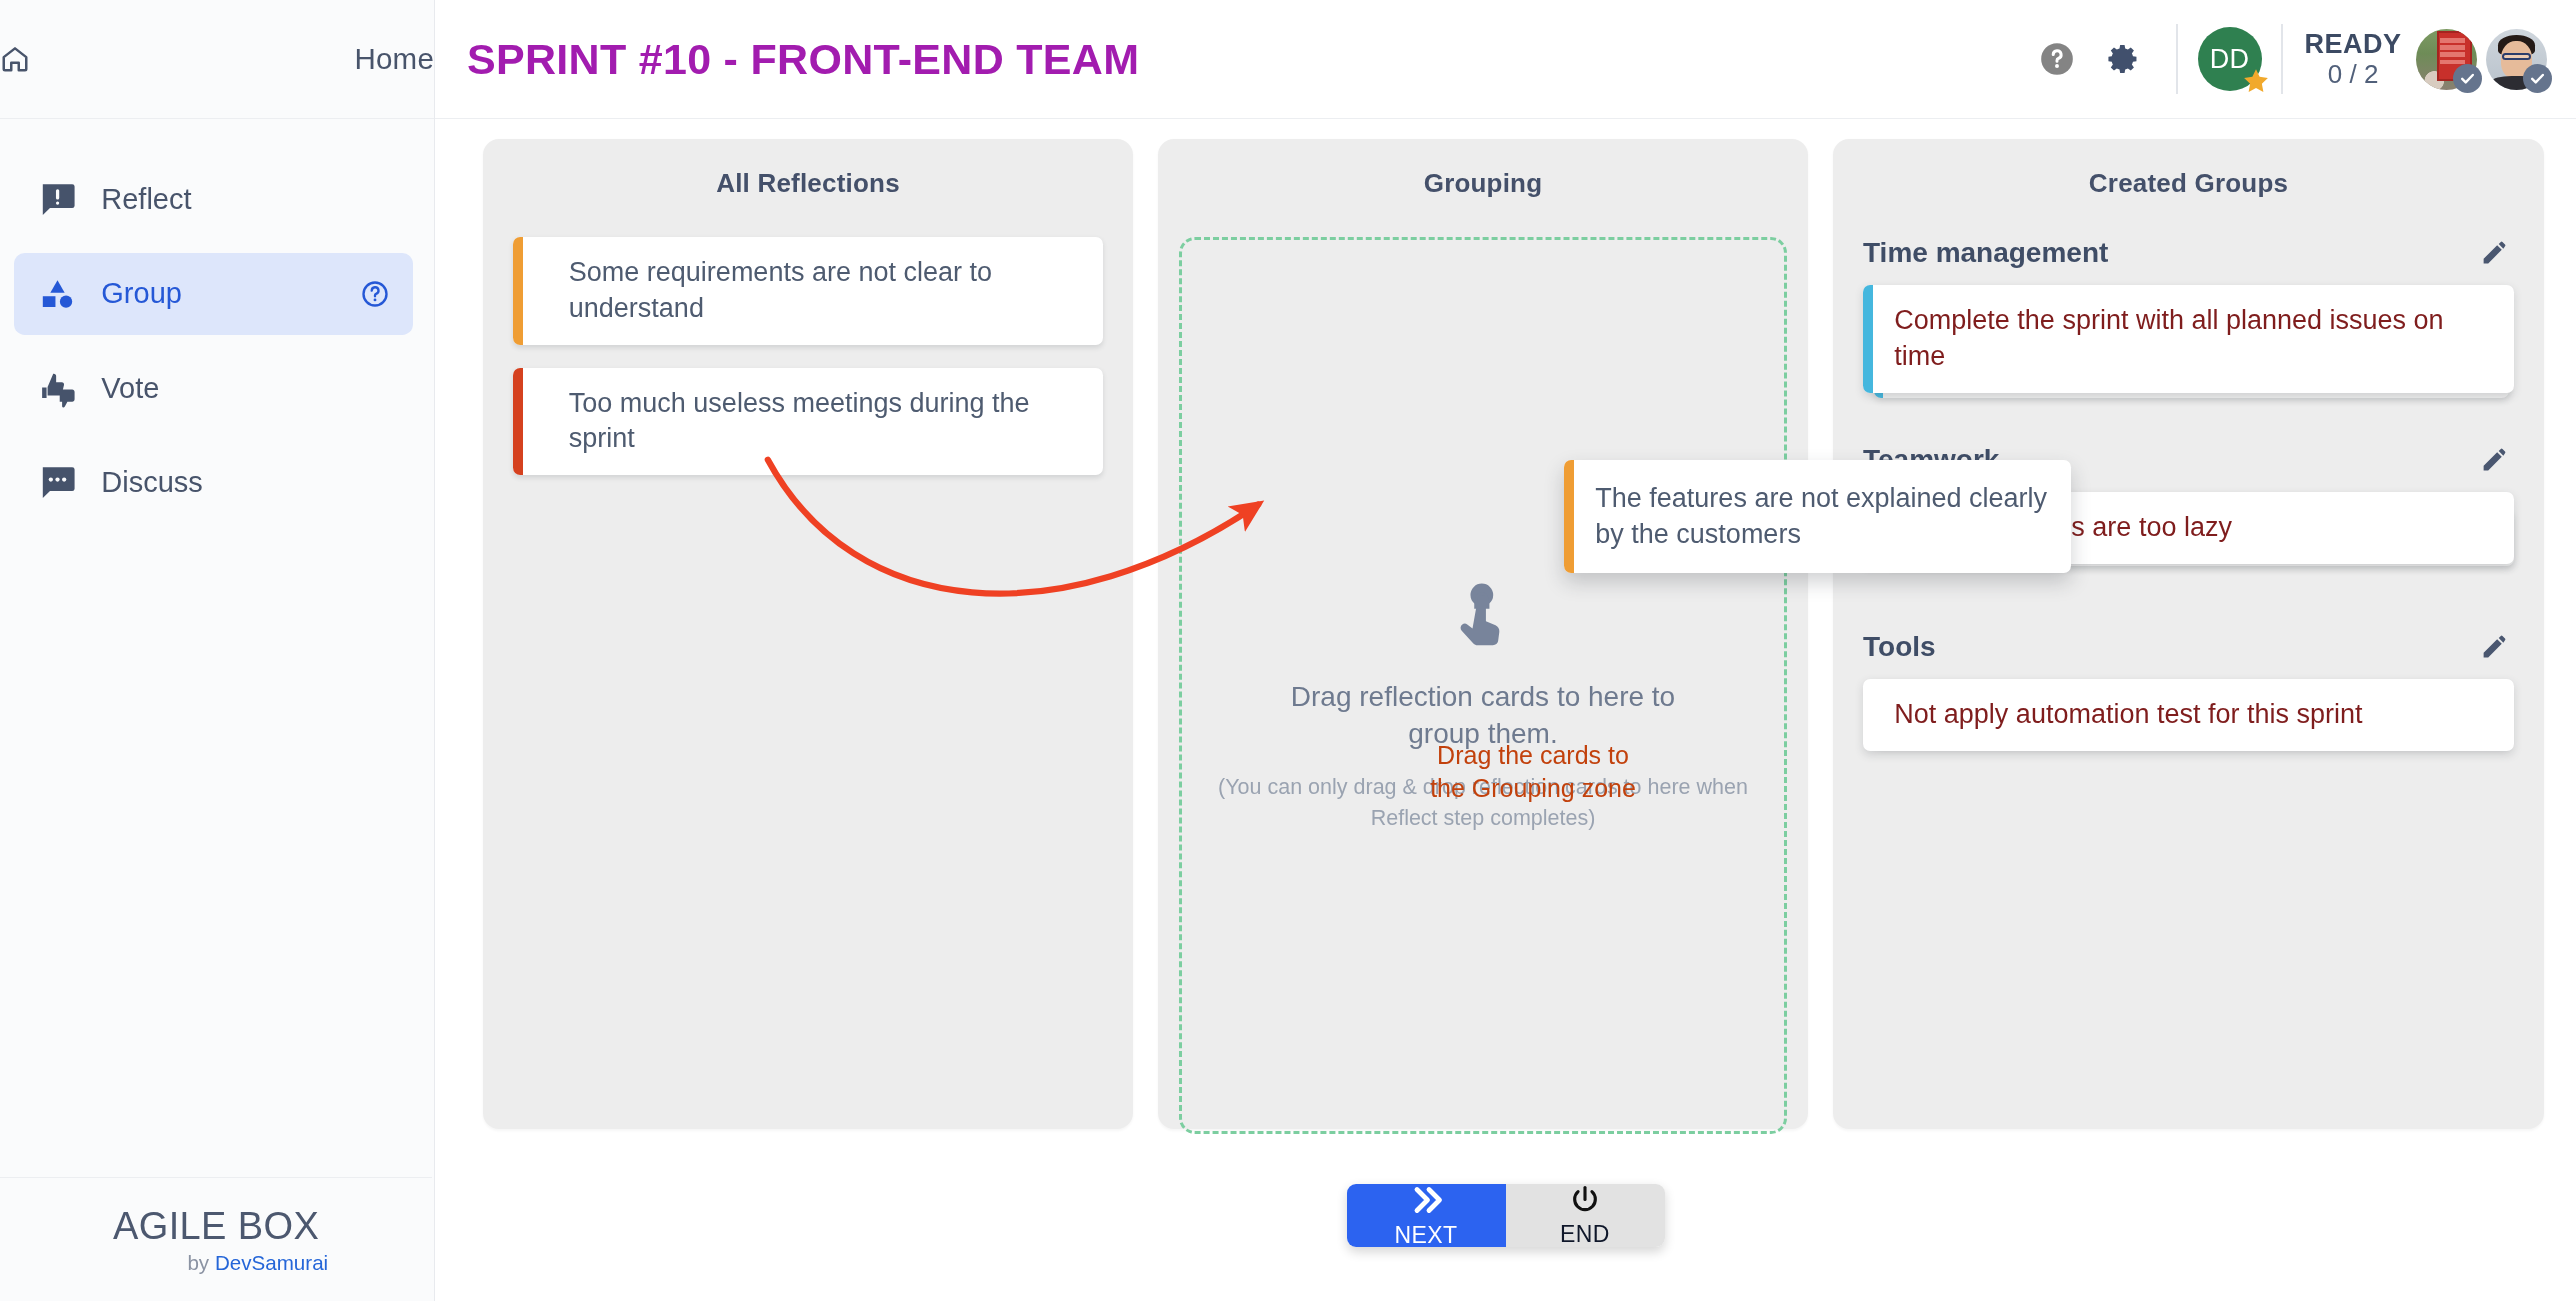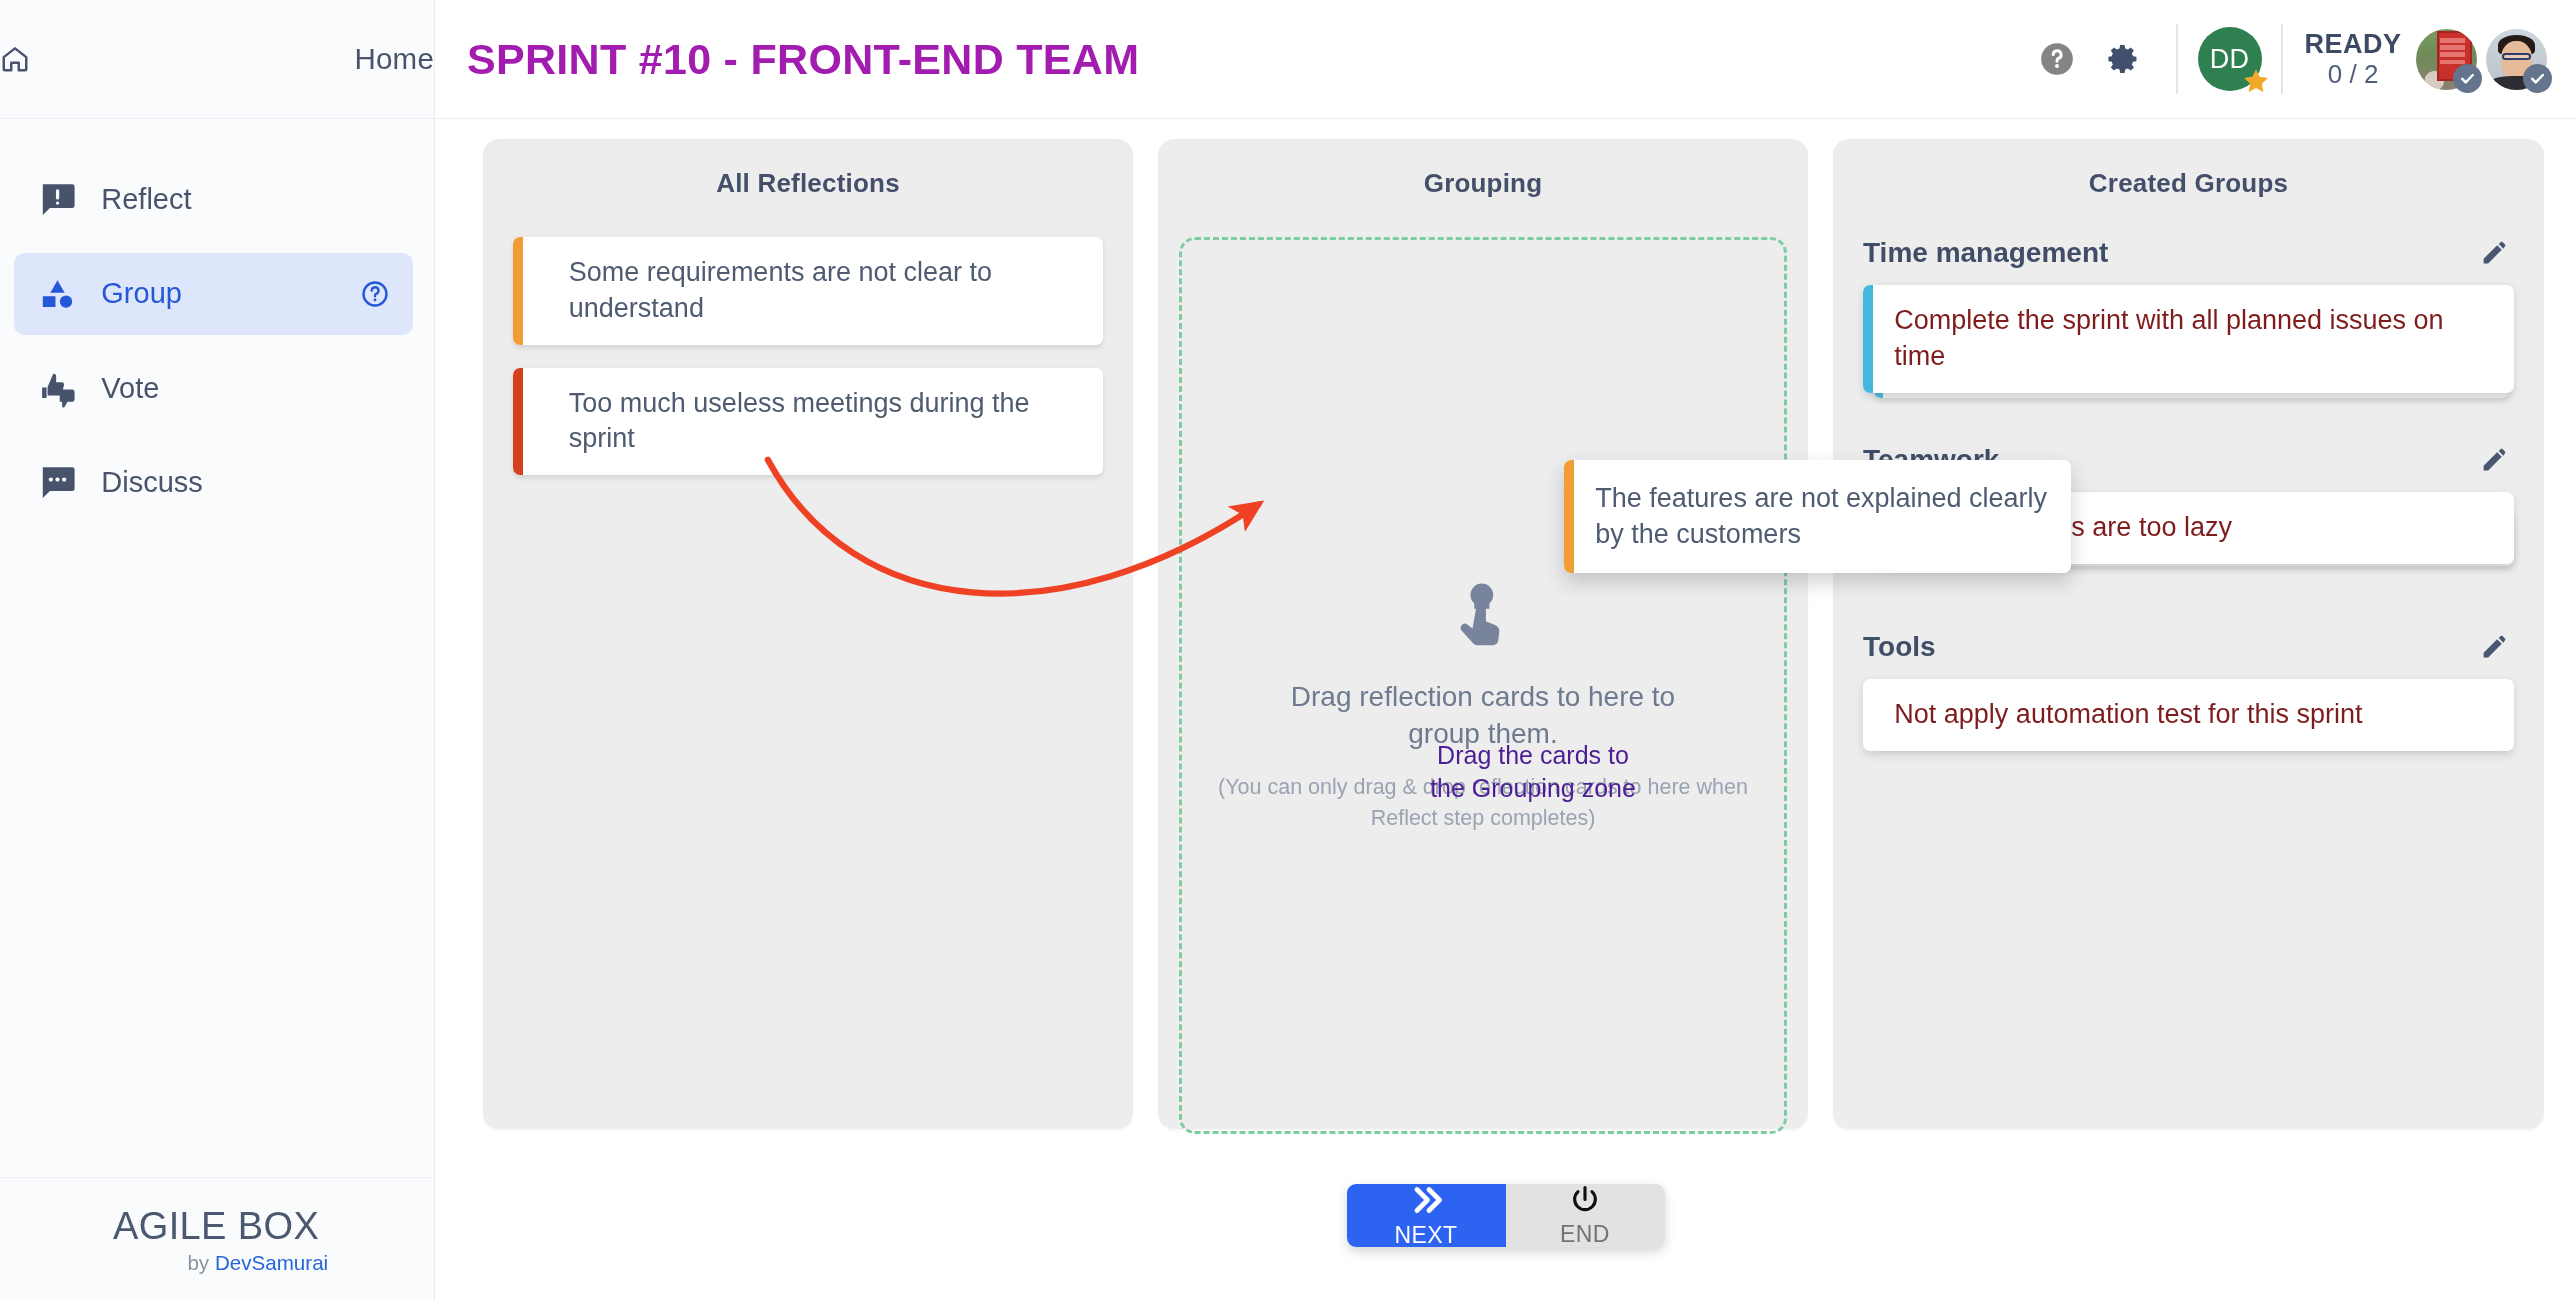--- a/index.html
+++ b/index.html
@@ -181,33 +181,33 @@
     box-shadow: 0 3.6px 8px rgba(60,64,70,.17); overflow: hidden;
     z-index: 3; cursor: grab;
   }
   .gcard .stripe { flex: 0 0 9.8px; }
   .gcard .rtext { padding: 18px 21.5px; font-size: 27px; color: #7f1d1d; line-height: 1.33; }
 
   
   .annot { position: absolute; inset: 0; pointer-events: none; z-index: 20; }
   .annot-text {
     position: absolute; left: 977px; top: 620px; width: 242px;
-    color: #4c1d95; font-size: 25px; text-align: center; line-height: 1.32;
+    color: #c2410c; font-size: 25px; text-align: center; line-height: 1.32;
   }
 
   
   .footer { height: 143px; display: flex; align-items: flex-start; justify-content: center; padding-top: 25px; }
   .btn-pair { display: flex; border-radius: 9px; overflow: hidden; box-shadow: 0 4.5px 10.7px rgba(0,0,0,.16); }
   .btn {
     width: 159px; height: 63px;
     display: flex; flex-direction: column; align-items: center; justify-content: center;
     gap: 3.6px; cursor: pointer;
   }
   .btn-next { background: #2c63f0; color: #ffffff; }
-  .btn-end  { background: #e2e2e2; color: #737373; text-align: center; }
+  .btn-end  { background: #e2e2e2; color: #0f172a; text-align: center; }
   .btn-label { font-size: 23px; letter-spacing: 0.4px; }
   .btn svg { display: block; }
 </style>
 </head>
 <body>
 
 <div class="app">
 
   <aside class="sidebar">
 

